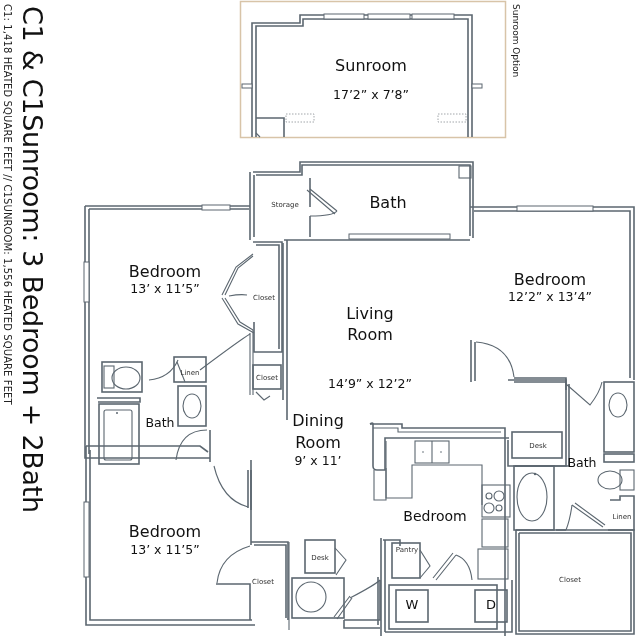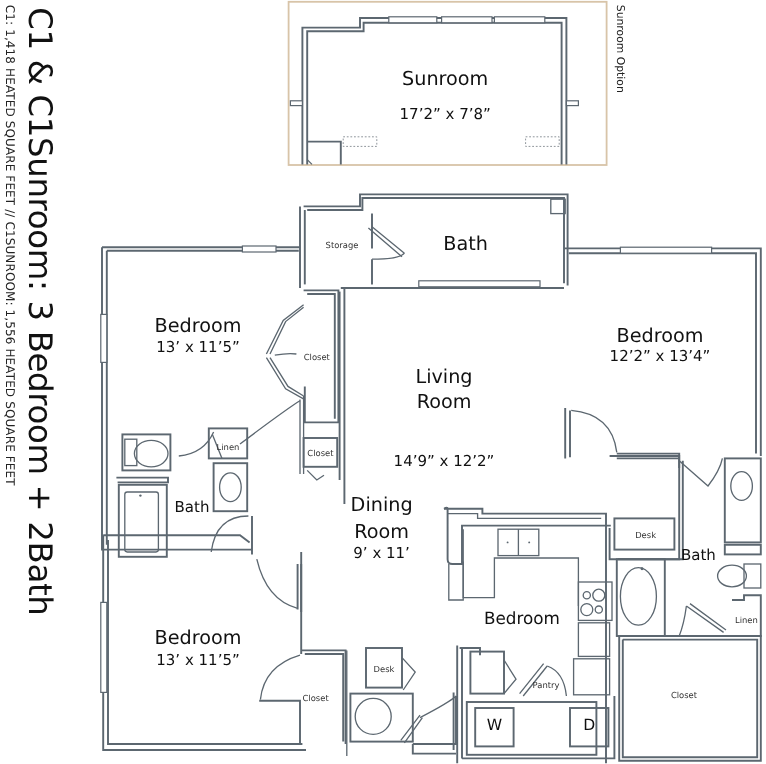--- a/index.html
+++ b/index.html
@@ -195,17 +195,17 @@
 <div class="lbl" style="left:562px;top:455px;width:40px;font-size:12.5px;">Bath</div>
 
 <div class="lbl" style="left:395px;top:508px;width:80px;font-size:14px;">Bedroom</div>
 <div class="lbl sm" style="left:608px;top:513px;width:28px;">Linen</div>
 
 <div class="lbl big" style="left:110px;top:522px;width:110px;">Bedroom</div>
 <div class="lbl dim" style="left:110px;top:543px;width:110px;">13’ x 11’5”</div>
 
 <div class="lbl sm" style="left:248px;top:578px;width:30px;">Closet</div>
 <div class="lbl sm" style="left:306px;top:554px;width:28px;">Desk</div>
-<div class="lbl sm" style="left:392px;top:567px;width:30px;padding-left:48px;">Pantry</div>
+<div class="lbl sm" style="left:392px;top:546px;width:30px;">Pantry</div>
 <div class="lbl sm" style="left:550px;top:576px;width:40px;">Closet</div>
 
 <div class="lbl" style="left:396px;top:597px;width:32px;font-size:13px;">W</div>
 <div class="lbl" style="left:475px;top:597px;width:32px;font-size:13px;">D</div>
 
 </body></html>

